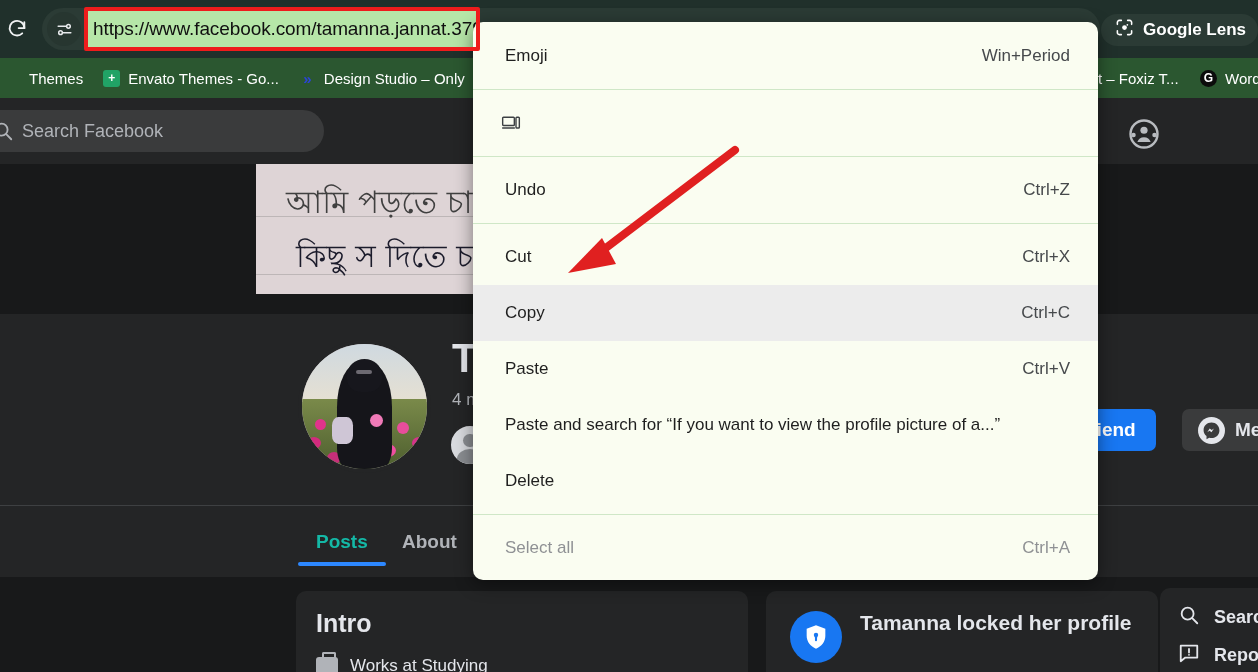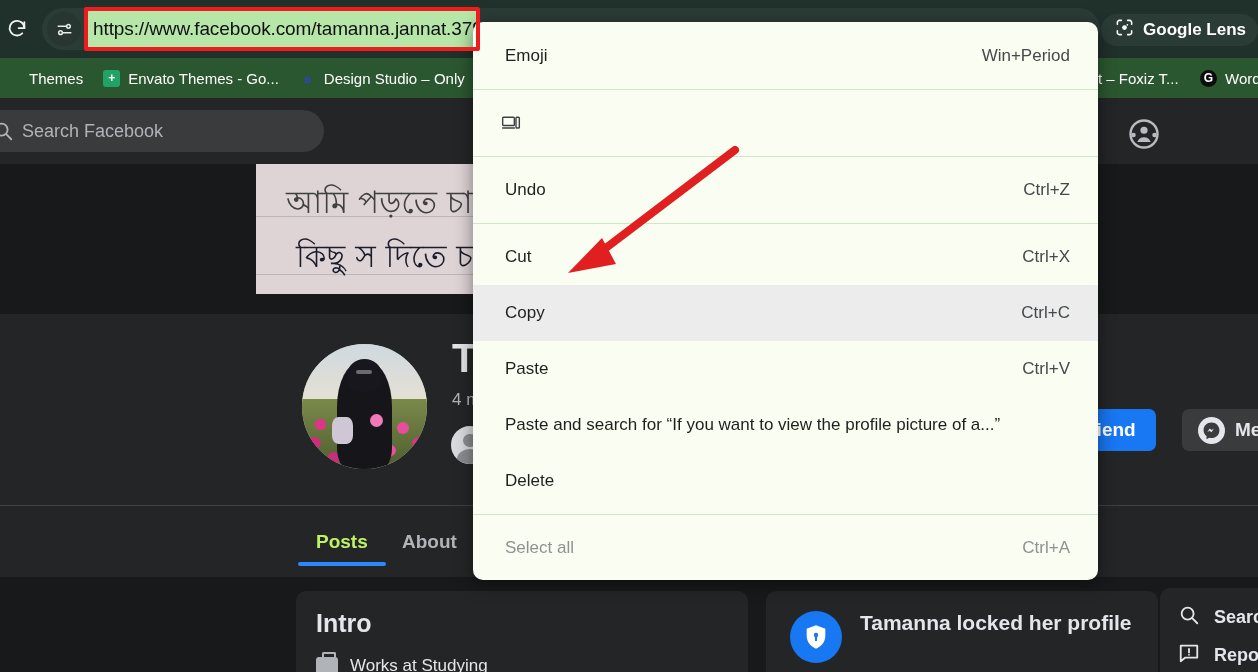--- a/index.html
+++ b/index.html
@@ -231,21 +231,21 @@
     background: #242526;
     border-top: 1px solid #3e4042;
   }
   .tab {
     position: absolute; top: 12px;
     height: 48px;
     display: flex; align-items: center; justify-content: center;
     font-size: 19px; font-weight: bold;
     padding: 0 18px;
   }
-  .tab-active { color: #bef264; align-items: center; }
+  .tab-active { color: #14b8a6; align-items: center; }
   .tab-idle { color: #b0b3b8; }
   .tab-underline {
     position: absolute; bottom: 0px; left: 0;
     width: 100%; height: 4px; background: #2d88ff;
     border-radius: 2px;
   }
 
   
   .bottom {
     position: absolute; top: 577px; left: 0;

